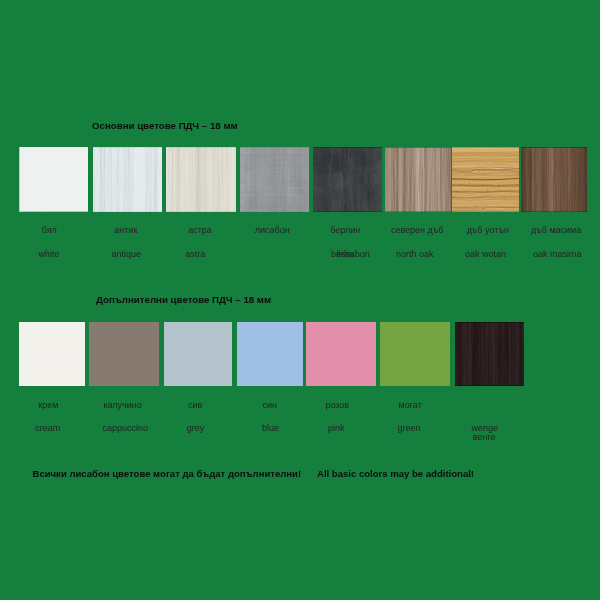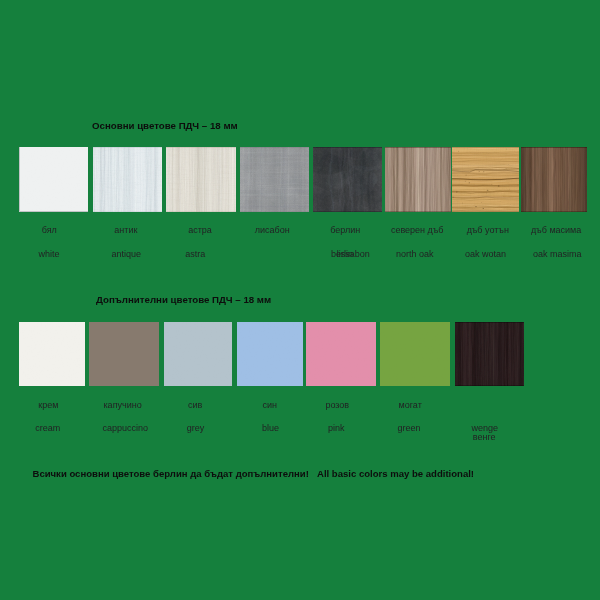--- a/index.html
+++ b/index.html
@@ -1365,15 +1365,15 @@
           <rect width="69" height="64" filter="url(#fx1_6_1)" opacity="0.3"></rect>
           <rect width="69" height="64" filter="url(#fx1_6_2)" opacity="0.1"></rect>
           <rect x="0" y="0" width="69" height="1" fill="#080404" opacity="0.4"></rect>
           <rect x="0" y="63" width="69" height="1" fill="#080404" opacity="0.32"></rect>
         </svg>
       </div>
       <div class="lbl" style="left: 384.2px; top: 399.6px; width: 200px; margin-top: 32px;">венге</div>
       <div class="lbl" style="left: 384.7px; top: 423.4px; width: 200px;">wenge</div>
     </div>
 
-  <div class="foot" style="left:32.5px;top:468.2px">Всички основни цветове берлин да бъдат допълнителни!</div>
+  <div class="foot" style="left:32.5px;top:468.2px">Всички лисабон цветове могат да бъдат допълнителни!</div>
   <div class="foot" style="left:317px;top:468.2px">All basic colors may be additional!</div>
 </div>
 
 </body></html>

